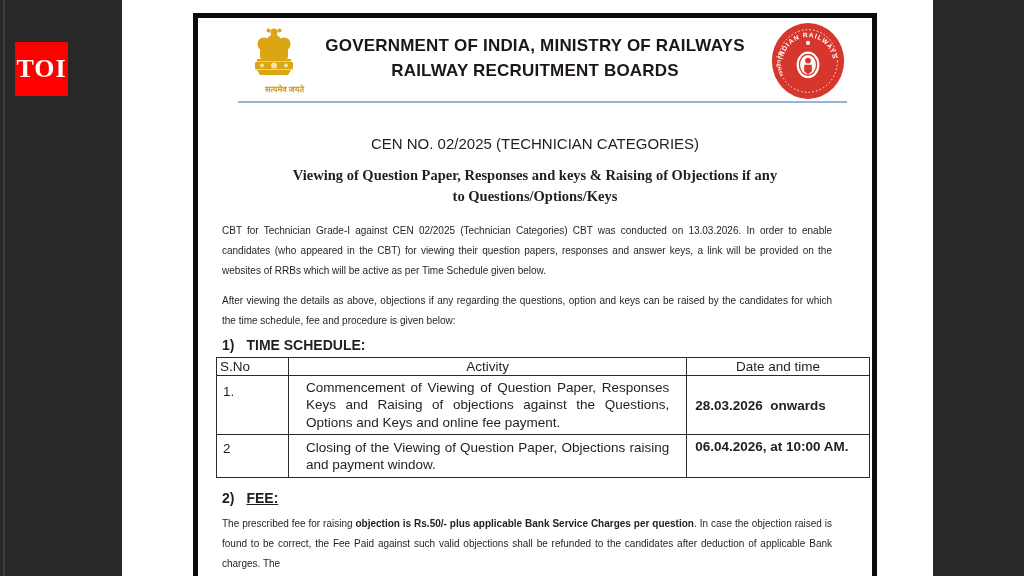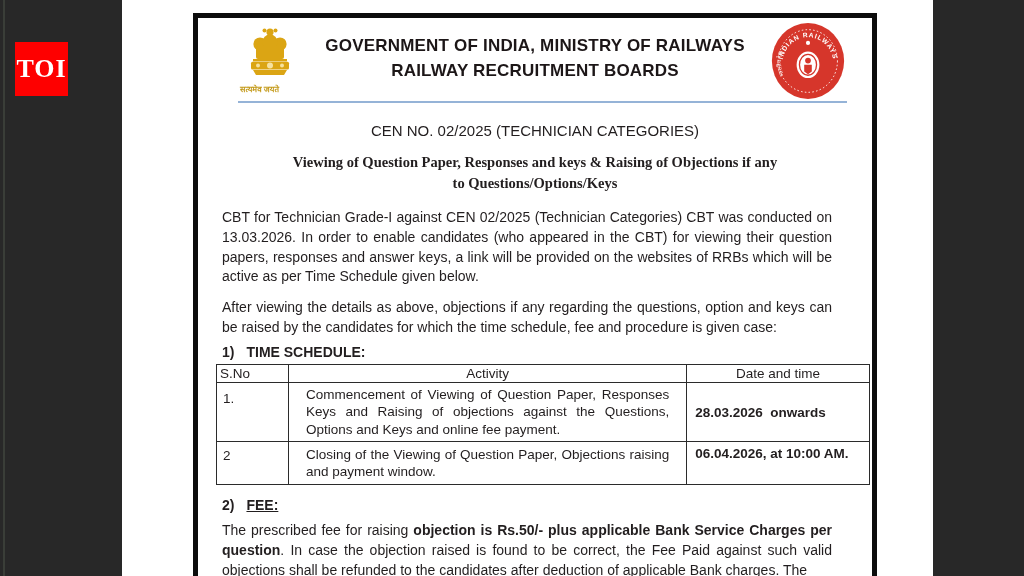--- a/index.html
+++ b/index.html
@@ -24,33 +24,33 @@
   .page {
     position:absolute; left:122px; top:0; width:811px; height:576px;
     background:#ffffff;
   }
   .frame {
     position:absolute; left:71px; top:13px; width:684px; height:700px;
     border:5px solid #0c0c0c; background:#ffffff;
   }
 
   .doc-header { position:relative; height:83px; }
-  .emblem { position:absolute; left:42px; top:9px; width:64px; text-align:left; }
+  .emblem { position:absolute; left:42px; top:9px; width:64px; text-align:right; }
   .emblem-caption { font-size:8px; color:#c49a1a; font-weight:bold; margin-top:-2px; white-space:nowrap; }
   .titles { position:absolute; left:0; top:15px; width:100%; text-align:center; }
   .titles div { font-size:17px; font-weight:bold; line-height:25px; color:#1c1617; letter-spacing:0.2px; }
   .rail-logo { position:absolute; left:572px; top:3px; }
 
   .blue-line { margin-left:40px; width:609px; height:2px; background:#95b3d7; }
 
-  .cen-line { margin-top:19px; text-align:center; font-size:15px; color:#221e1f; }
+  .cen-line { margin-top:32px; text-align:center; font-size:15px; color:#221e1f; }
   .cbt-line { margin-top:16px; text-align:center; font-size:15px; }
   .subject  { margin-top:13px; text-align:center; font-size:14.5px; font-weight:bold; line-height:21px;font-family:Liberation Serif, serif; }
 
-  .para { margin:14px 40px 0 24px; font-size:14px; line-height:19.8px; text-align:justify; }
+  .para { margin:14px 40px 0 24px; font-size:10px; line-height:19.8px; text-align:justify; }
   .para2 { margin-top:11px; }
 
   .sched-head { margin:6px 0 4px 24px; font-size:14px; font-weight:bold; }
   .sched-head .num { display:inline-block; margin-right:12px; }
 
   table.schedule {
     margin:3px 0 12px 18px; width:654px; border-collapse:collapse;
     font-size:13.5px;
   }
   table.schedule th, table.schedule td { border:1.5px solid #2b2b2b; }
@@ -136,21 +136,21 @@
     <div class="cen-line">CEN NO. 02/2025 (TECHNICIAN CATEGORIES)</div>
 
 
     <div class="subject">
       <div>Viewing of Question Paper, Responses and keys &amp; Raising of Objections if any</div>
       <div>to Questions/Options/Keys</div>
     </div>
 
     <div class="para">CBT for Technician Grade-I against CEN 02/2025 (Technician Categories) CBT was conducted on 13.03.2026. In order to enable candidates (who appeared in the CBT) for viewing their question papers, responses and answer keys, a link will be provided on the websites of RRBs which will be active as per Time Schedule given below.</div>
 
-    <div class="para para2">After viewing the details as above, objections if any regarding the questions, option and keys can be raised by the candidates for which the time schedule, fee and procedure is given case:</div>
+    <div class="para para2">After viewing the details as above, objections if any regarding the questions, option and keys can be raised by the candidates for which the time schedule, fee and procedure is given below:</div>
 
     <div class="sched-head"><span class="num">1)</span><span>TIME SCHEDULE:</span></div>
 
     <table class="schedule">
       <tbody>
           <tr>
         <th class="h-sno">S.No</th>
         <th class="h-act">Activity</th>
         <th class="h-date">Date and time</th>
       </tr>

